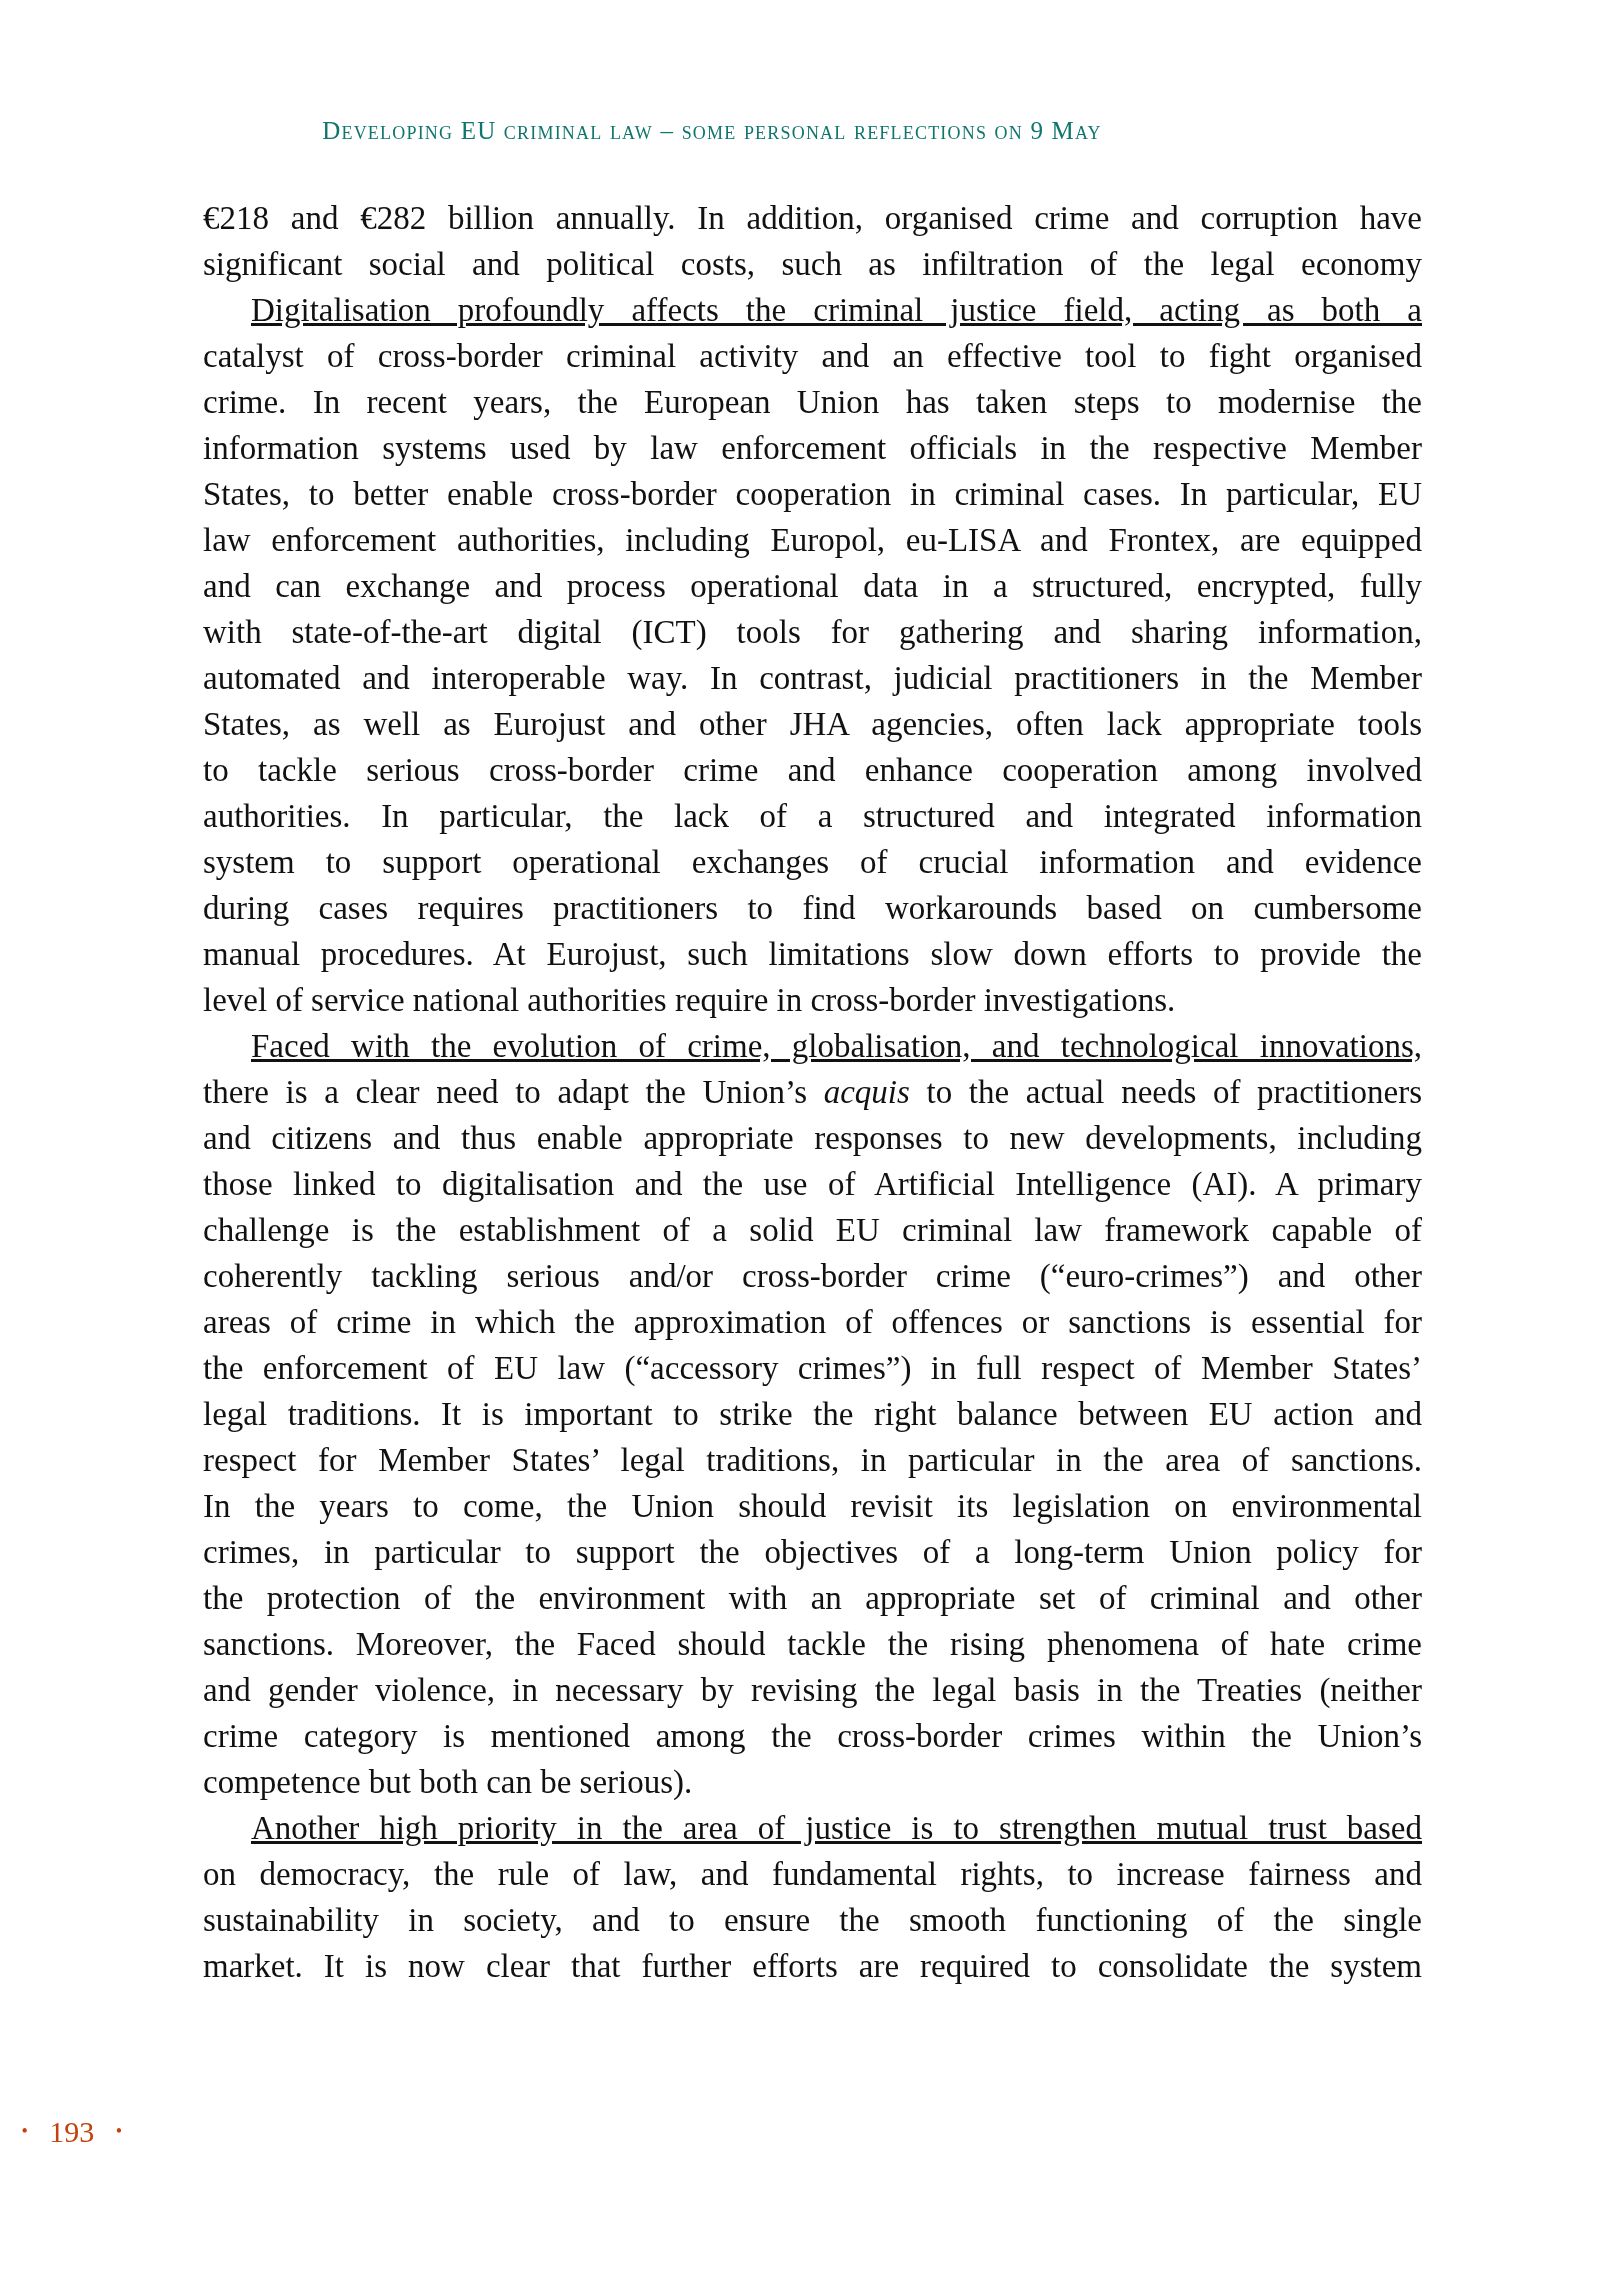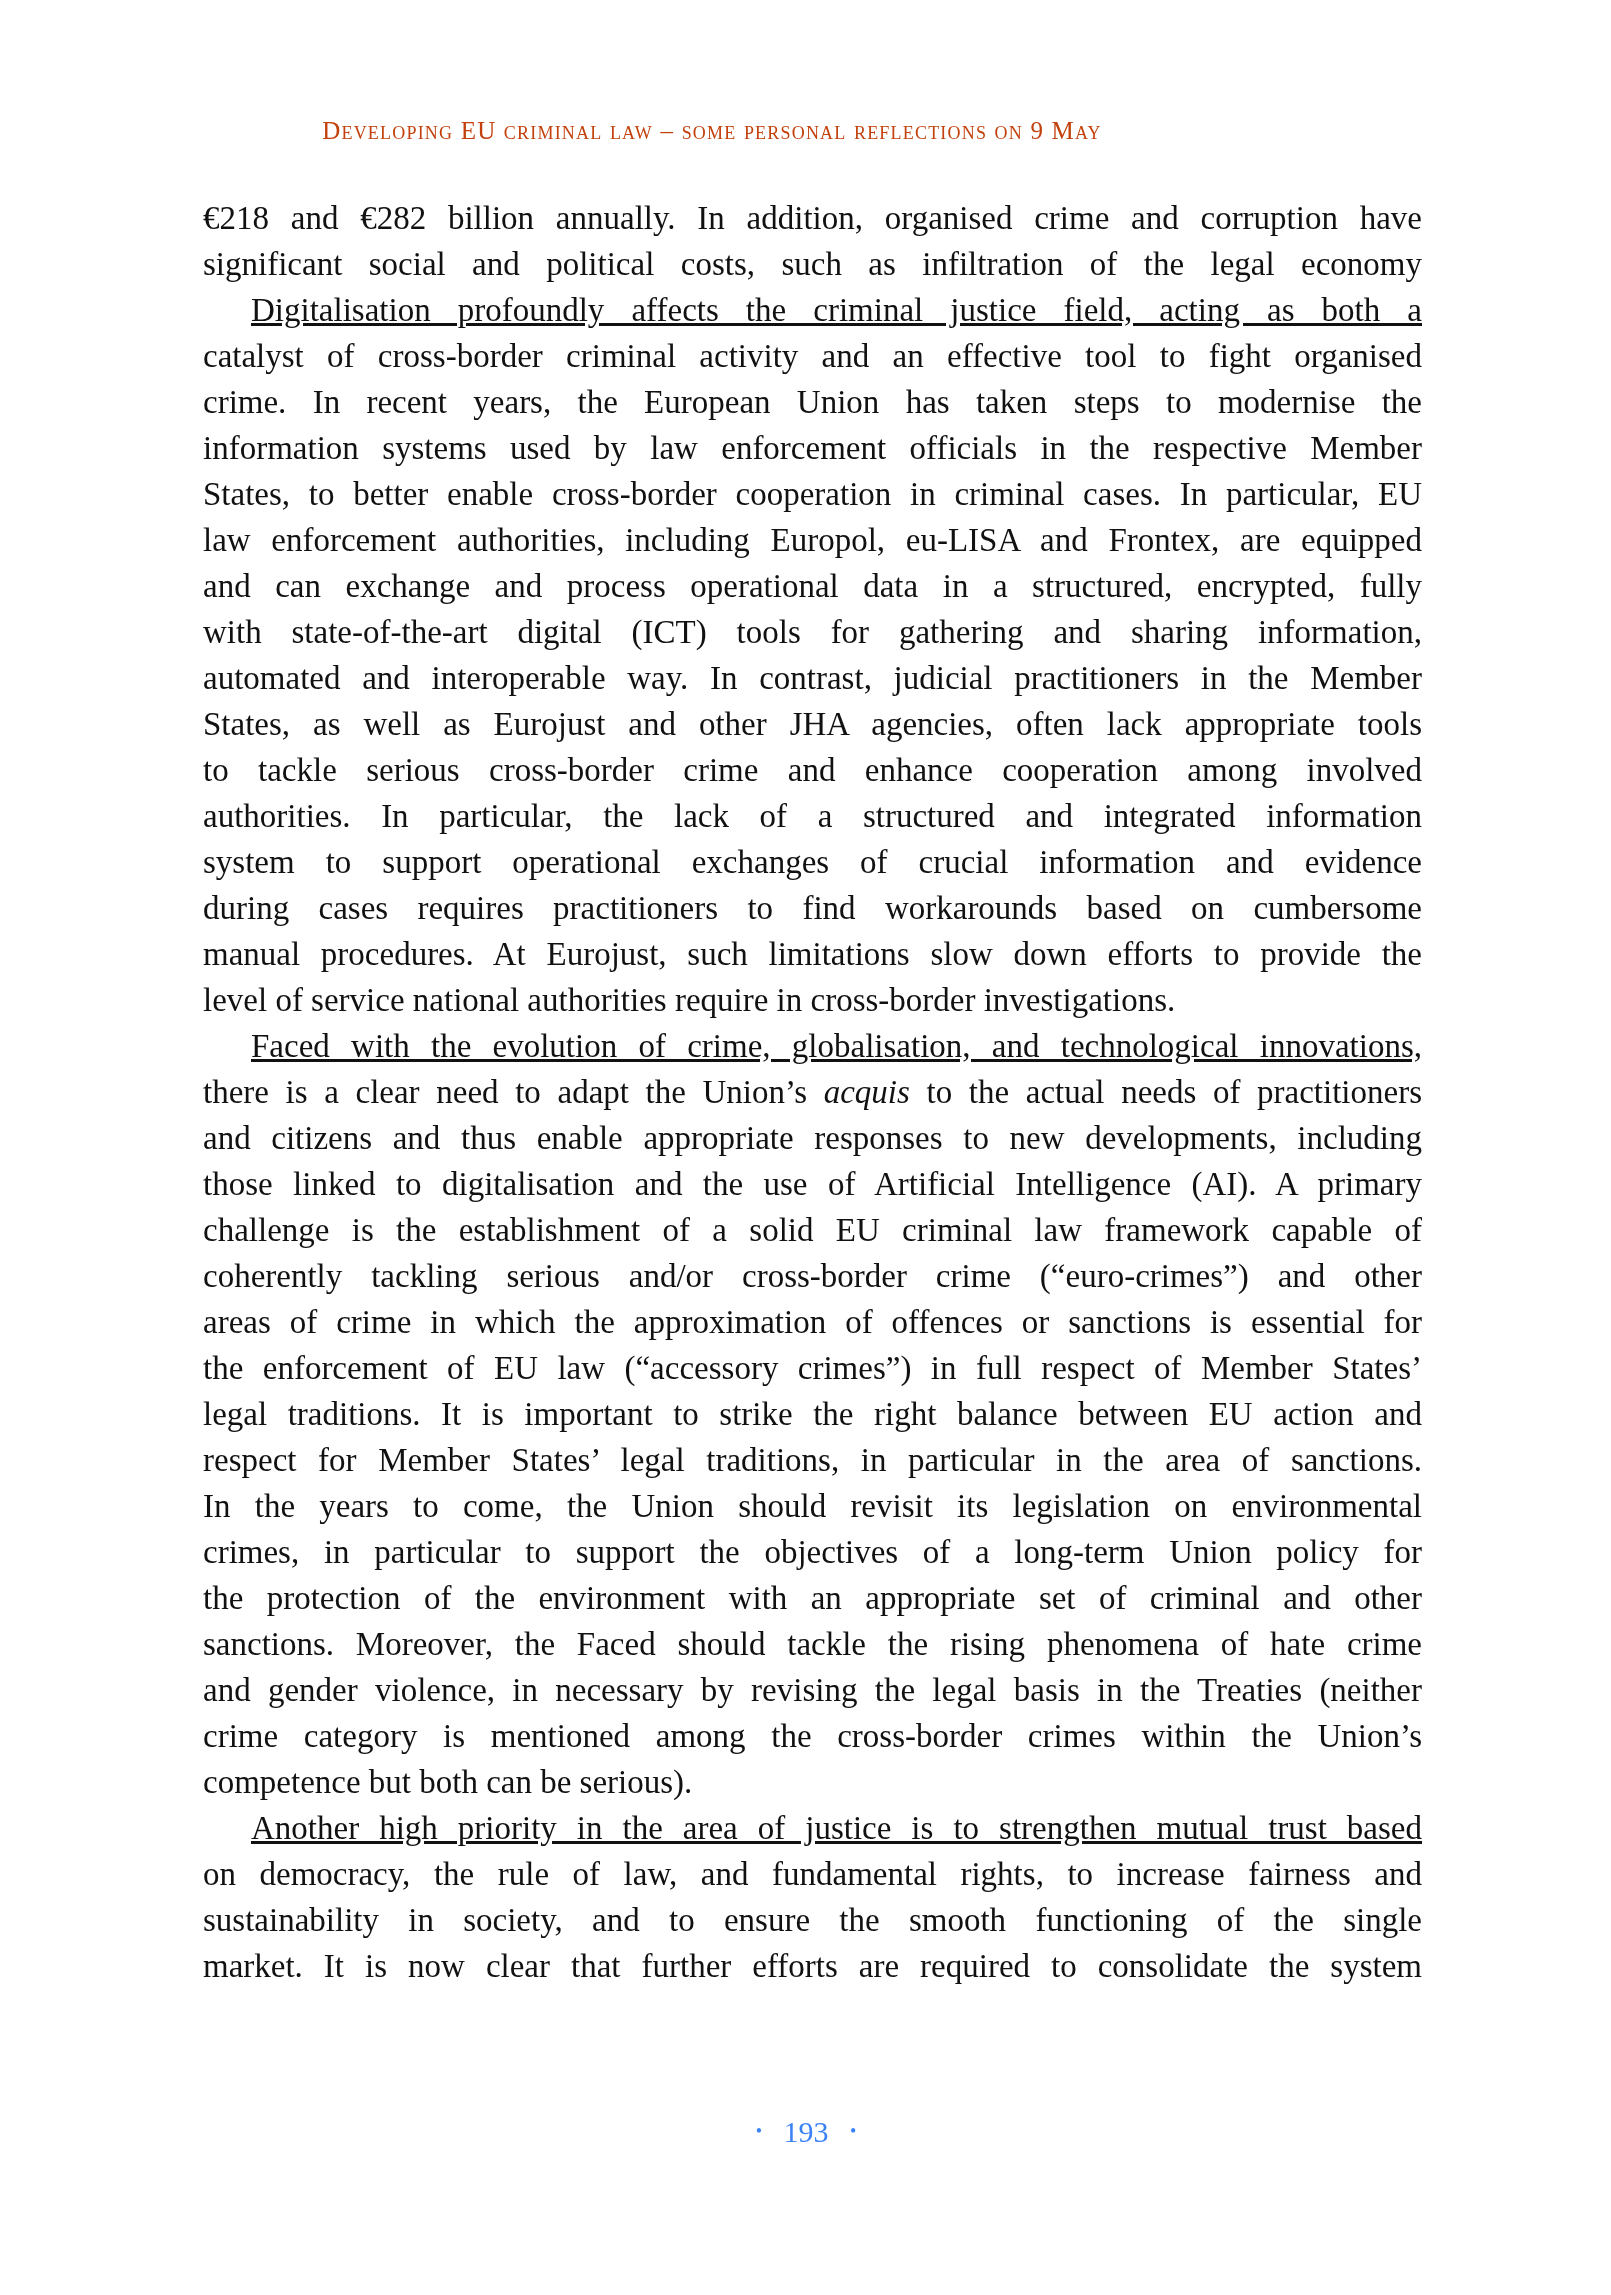--- a/index.html
+++ b/index.html
@@ -1,37 +1,37 @@
 <!DOCTYPE html>
 <html style="font-size:13.2px"><head>
 <meta charset="utf-8">
 <style>
   html, body { margin: 0; padding: 0; background: #ffffff; }
   body { width: 1612px; height: 2295px; position: relative; overflow: hidden; }
   .page { position: absolute; left: 0; top: 0; width: 1612px; height: 2295px; background: #ffffff; color: #111111; }
   .running-head {
     position: absolute; top: 117px; left: 0; width: 1424px; text-align: center;
     font-family: "Liberation Serif", serif; font-size: 25px; font-variant: small-caps;
-    letter-spacing: 1.2px; color: #c2410c;
+    letter-spacing: 1.2px; color: #0f766e;
   }
   .body-text {
     position: absolute; top: 195px; left: 195px; width: 1227px;
     font-family: "Liberation Serif", serif; font-size: 33px; line-height: 46px;
     color: #111111;
   }
   .line {
     display: block; height: 46px; white-space: nowrap;
     text-align: justify; text-align-last: justify; overflow: visible; margin-left: 8px;
   }
   .line.last { text-align-last: left; }
   .line.indent { padding-left: 48px; text-decoration: underline; }
   .line em { font-style: italic; }
   .folio {
-    position: absolute; top: 2115px; left: 0; width: 1612px; text-align: center;
-    font-family: "Liberation Serif", serif; font-size: 30px; color: #3b82f6;
+    position: absolute; top: 2115px; left: 0; width: 1612px; 
+    font-family: "Liberation Serif", serif; font-size: 30px; color: #c2410c;
   }
   .folio .dot { font-size: 18px; vertical-align: 5px; margin: 0 21.5px; }
 </style>
 </head>
 <body>
 
 <div class="page">
   <div class="running-head">Developing EU criminal law – some personal reflections on 9 May</div>
 
   <div class="body-text" id="body-text">

